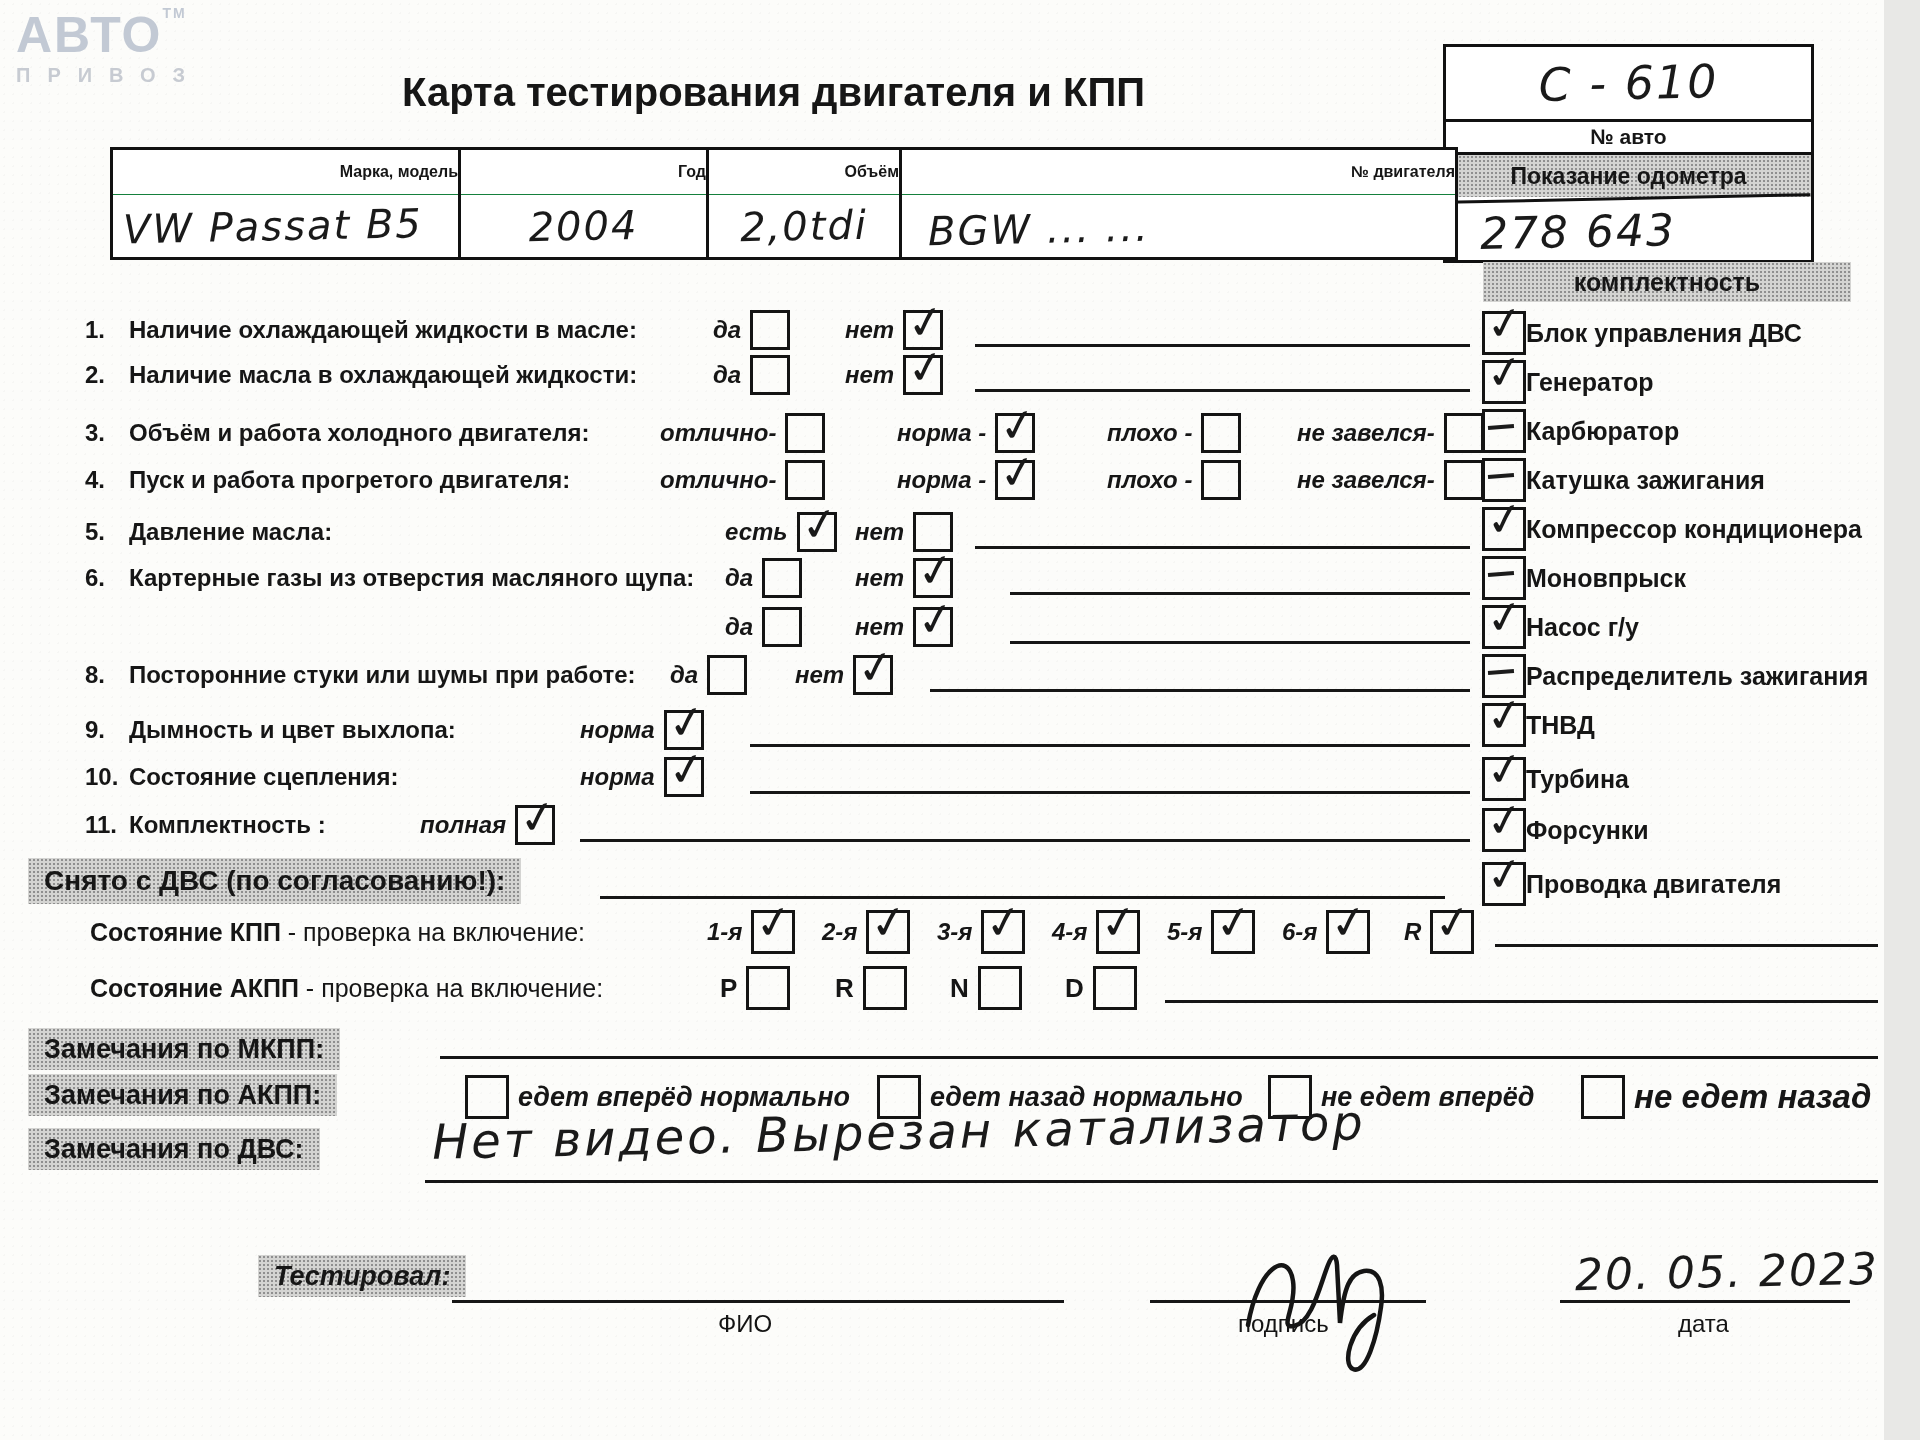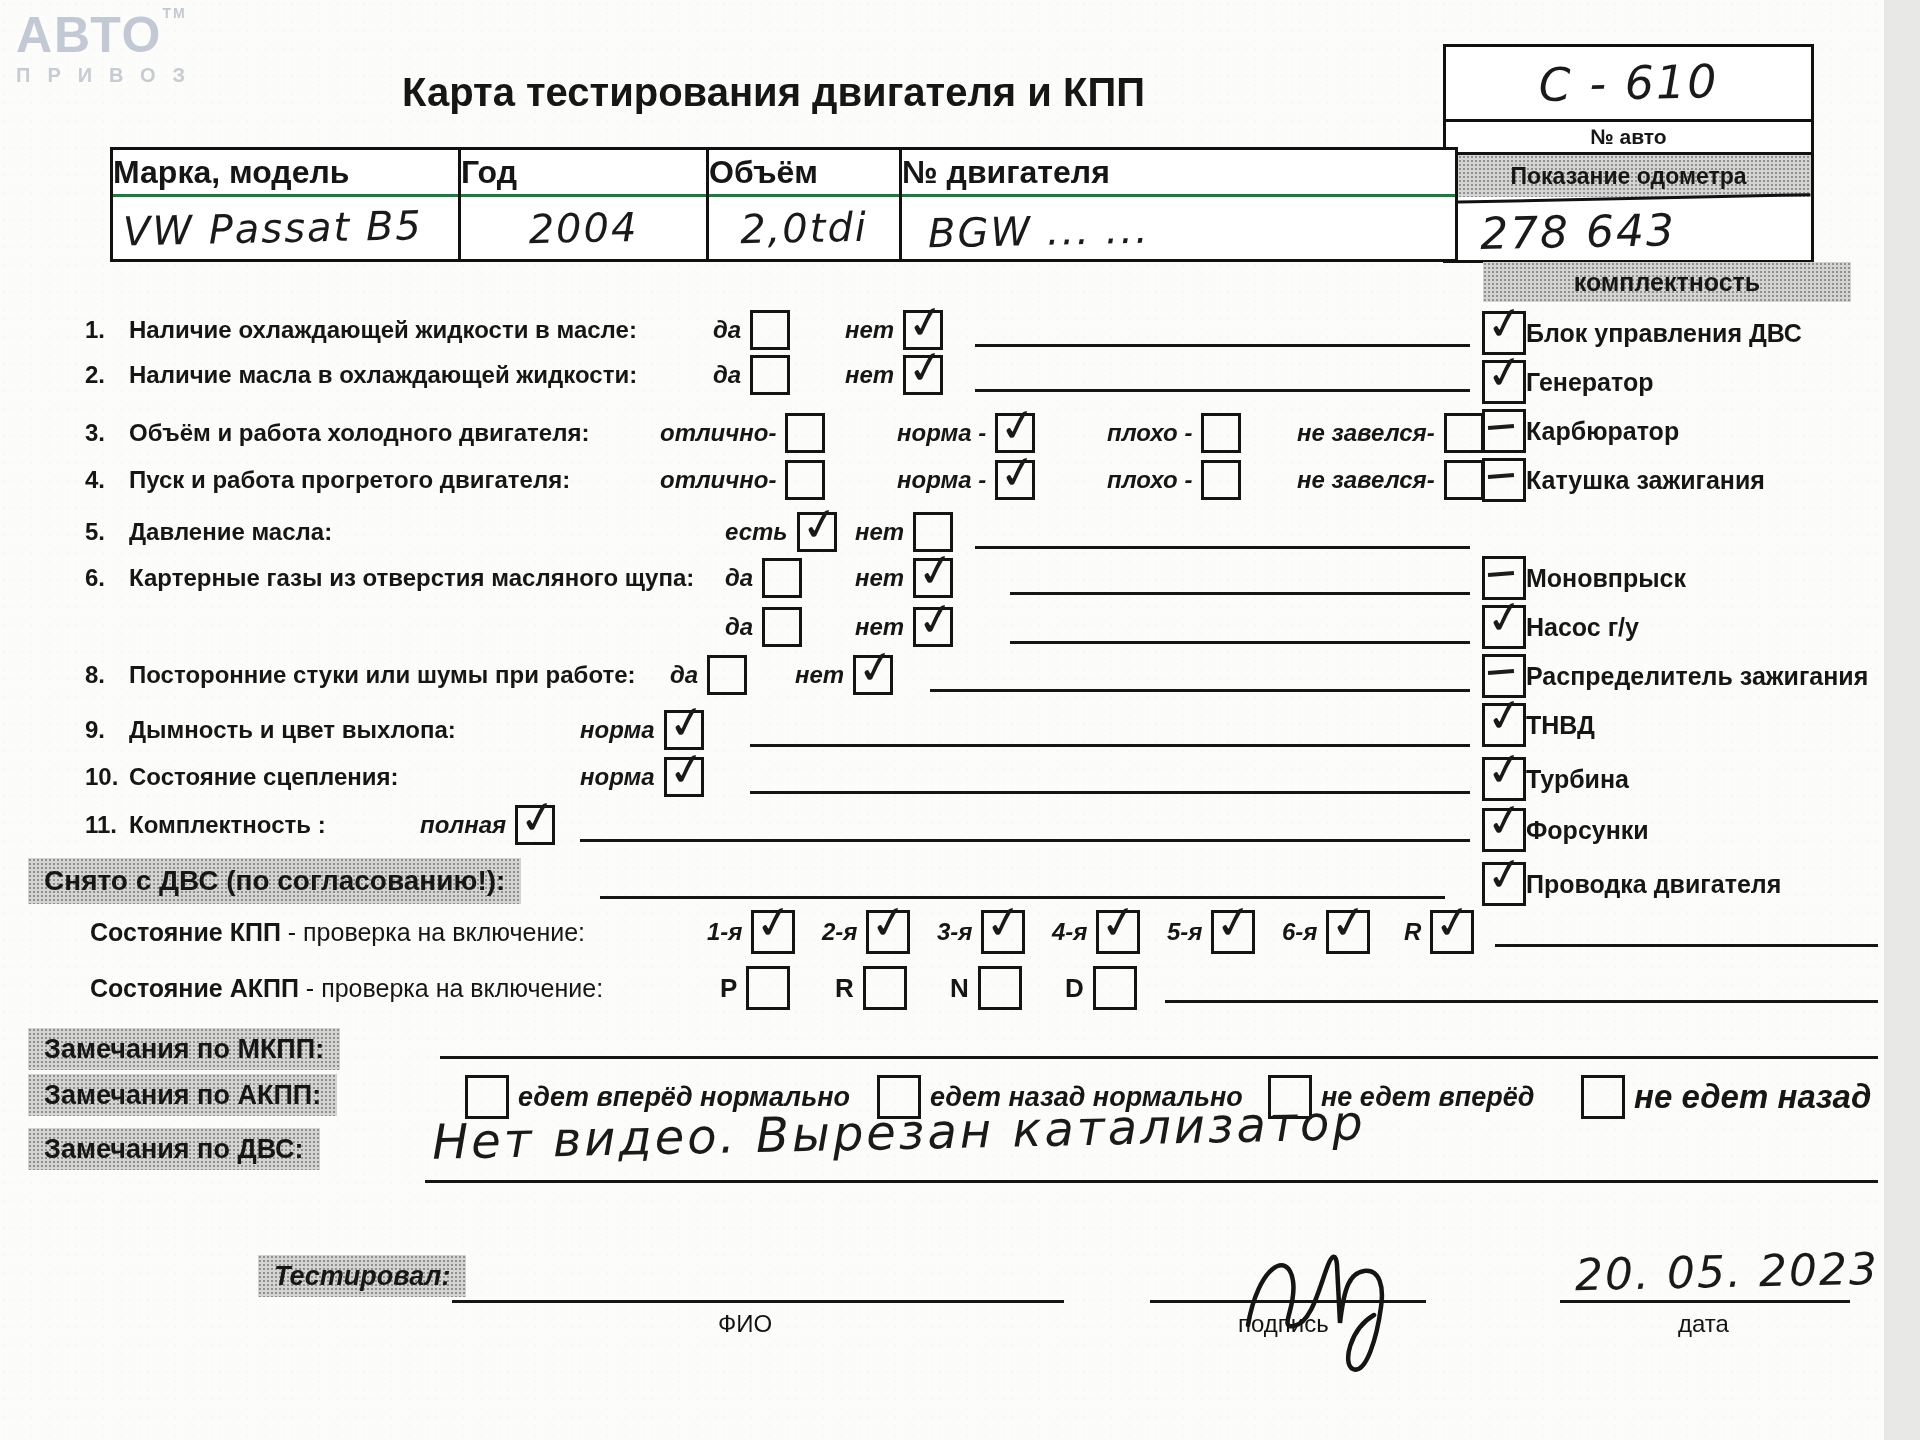--- a/index.html
+++ b/index.html
@@ -20,21 +20,21 @@
   
   .corner{position:absolute;left:1443px;top:44px;width:365px;border:3px solid #111;background:#fff;}
   .c-top{height:72px;display:flex;align-items:center;justify-content:center;font-size:46px;}
   .c-auto{height:30px;line-height:30px;border-top:3px solid #111;text-align:center;font-weight:700;font-size:21px;}
   .c-odoh{height:42px;line-height:42px;border-top:3px solid #111;text-align:center;font-weight:700;font-size:23px;}
   .c-odov{height:60px;border-top:3px solid #111;display:flex;align-items:center;padding-left:34px;font-size:44px;}
   
   .itable{position:absolute;left:110px;top:147px;display:flex;border:3px solid #111;background:#fff;}
   .col{border-right:3px solid #111;}
   .col:last-child{border-right:none;}
-  .th{height:44px;line-height:44px;text-align:left;font-weight:700;font-size:32px;border-bottom:3px solid #15803d;}
+  .th{height:44px;line-height:44px;text-align:right;font-weight:700;font-size:16px;border-bottom:1px solid #15803d;}
   .td{height:62px;display:flex;align-items:center;justify-content:center;font-size:40px;white-space:nowrap;}
   .td.left{justify-content:flex-start;padding-left:10px;}
   
   .row{position:absolute;left:60px;right:0;height:44px;margin-left:25px;}
   .lbl{position:absolute;left:0;top:50%;transform:translateY(-50%);font-weight:700;font-size:24px;white-space:nowrap;}
   .num{display:inline-block;width:44px;}
   .grp{position:absolute;top:50%;transform:translateY(-50%);display:flex;align-items:center;gap:9px;}
   .opt{font-style:italic;font-weight:700;font-size:24px;white-space:nowrap;}
   .opt.upr{font-style:normal;font-size:26px;}
   .box{position:relative;width:34px;height:34px;border:3px solid #141414;flex:0 0 auto;background:transparent;}
@@ -352,20 +352,24 @@
       <span class="elbl">Генератор</span>
     </div>
   <div class="eq" style="top:409px">
       <span class="box lg" data-state="dash"></span>
       <span class="elbl">Карбюратор</span>
     </div>
   <div class="eq" style="top:458px">
       <span class="box lg" data-state="dash"></span>
       <span class="elbl">Катушка зажигания</span>
     </div>
+  <div class="eq" style="top:507px">
+      <span class="box lg" data-state="checked"></span>
+      <span class="elbl">Компрессор кондиционера</span>
+    </div>
   <div class="eq" style="top:556px">
       <span class="box lg" data-state="dash"></span>
       <span class="elbl">Моновпрыск</span>
     </div>
   <div class="eq" style="top:605px">
       <span class="box lg" data-state="checked"></span>
       <span class="elbl">Насос г/у</span>
     </div>
   <div class="eq" style="top:654px">
       <span class="box lg" data-state="dash"></span>

